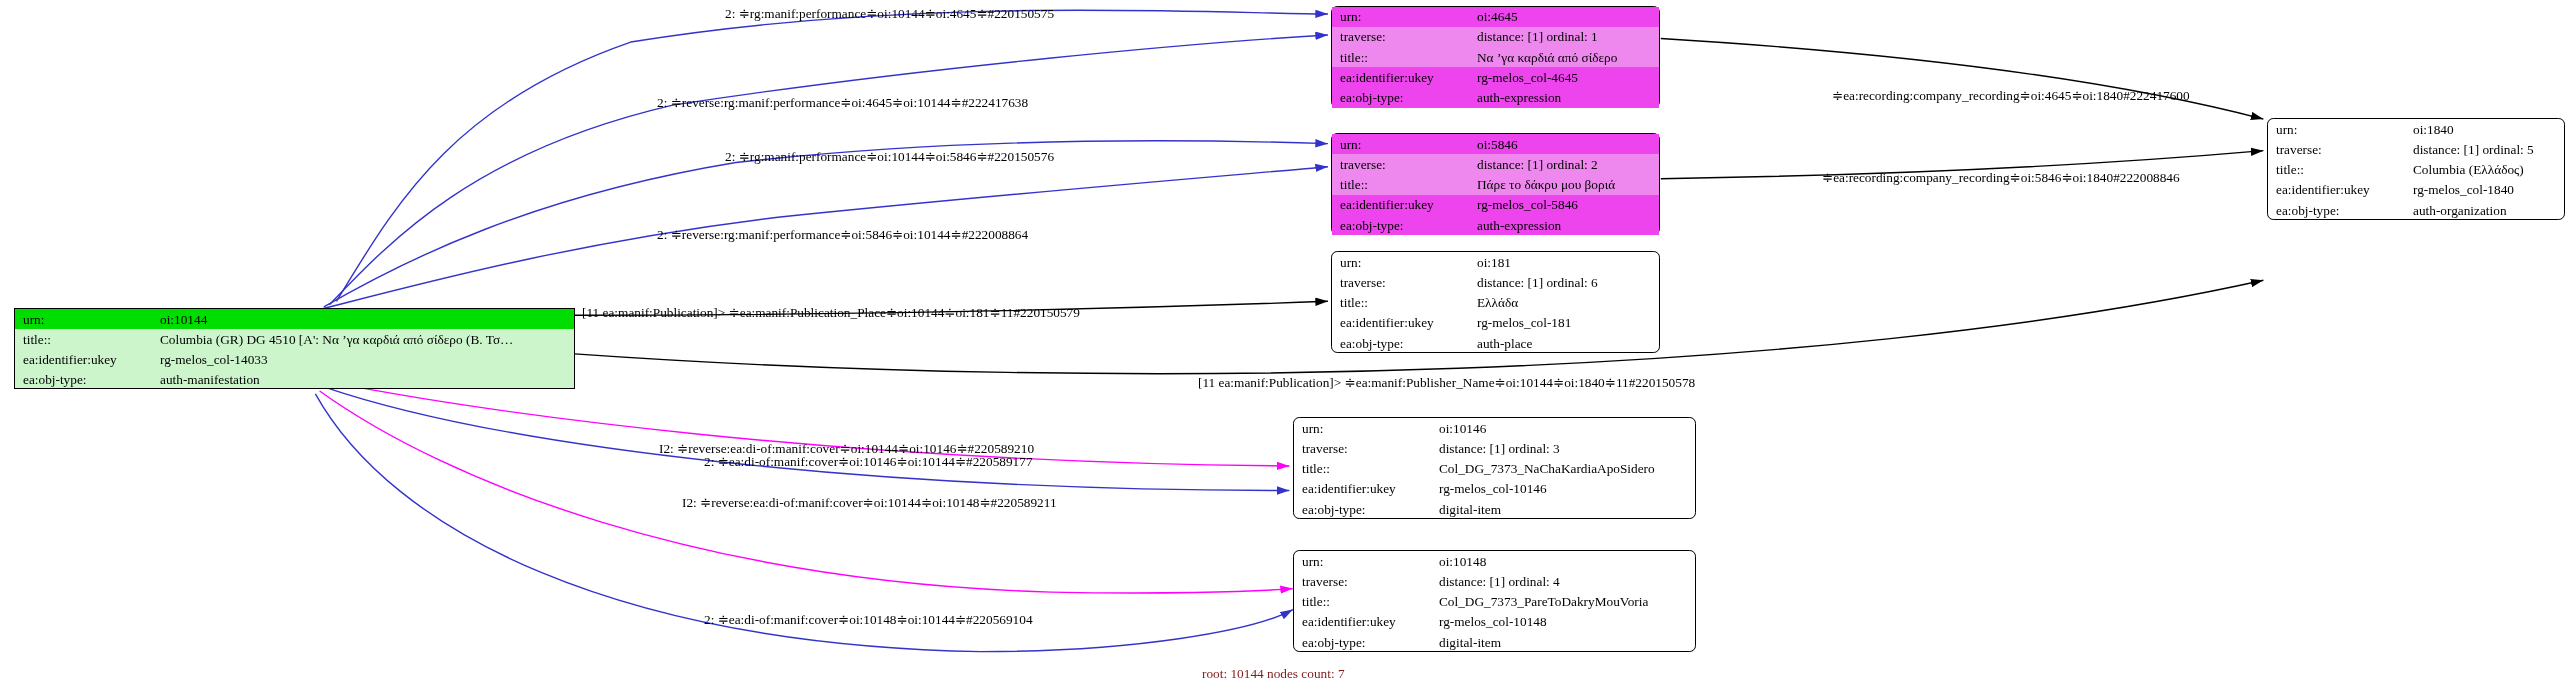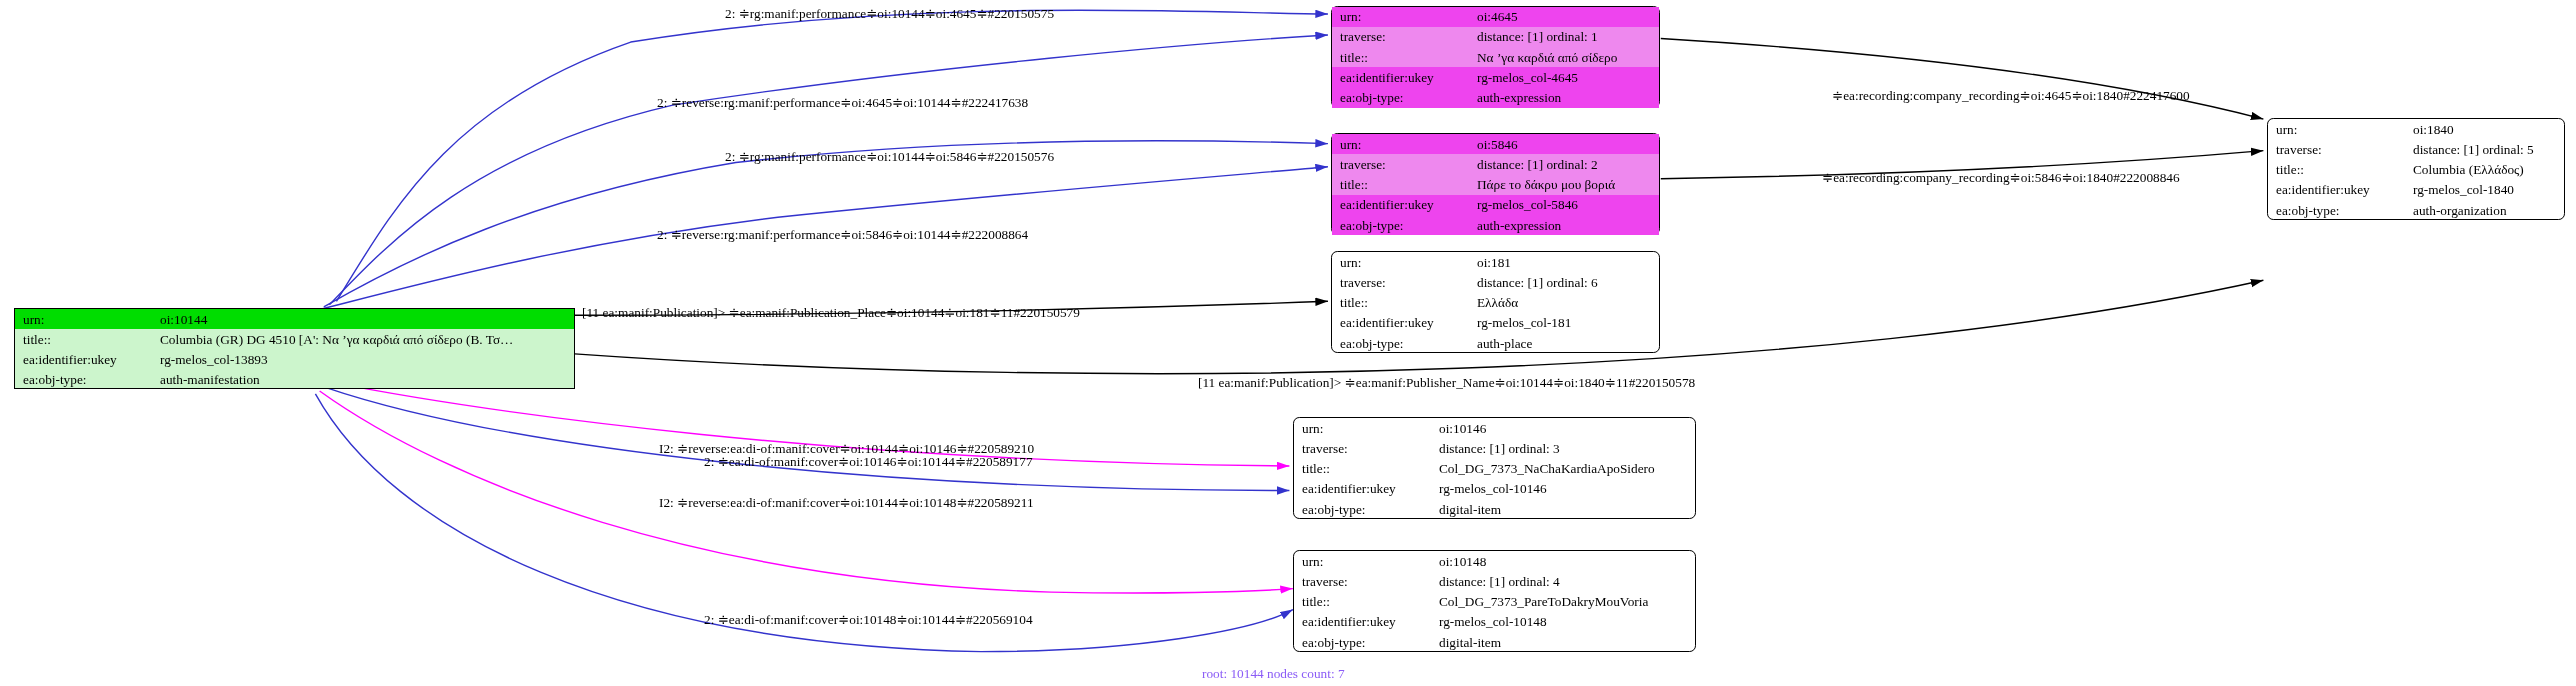--- a/index.html
+++ b/index.html
@@ -61,21 +61,21 @@
   .edge-label {
     position: absolute;
     font-size: 13.3px;
     color: #000000;
     white-space: nowrap;
     font-family: "Liberation Serif", serif;
   }
   .footer-label {
     position: absolute;
     font-size: 13.3px;
-    color: #8b5cf6;
+    color: #7f1d1d;
     white-space: nowrap;
   }
 </style>
 </head>
 <body>
 
 <div id="canvas">
 
   <svg class="edges" viewBox="0 0 3676 979">
     <defs>
@@ -121,21 +121,21 @@
           <tr class="hl-green">
         <td class="key">urn:</td>
         <td class="val">oi:10144</td>
       </tr>
       <tr>
         <td class="key">title::</td>
         <td class="val">Columbia (GR) DG 4510 [A': Να ’γα καρδιά από σίδερο (Β. Τσ…</td>
       </tr>
       <tr>
         <td class="key">ea:identifier:ukey</td>
-        <td class="val">rg-melos_col-13893</td>
+        <td class="val">rg-melos_col-14033</td>
       </tr>
       <tr>
         <td class="key">ea:obj-type:</td>
         <td class="val">auth-manifestation</td>
       </tr>
     </tbody>
       </table>
   </div>
 
   <div class="node rounded magentabox" style="left:1331px; top:5.6px; width:329px; height:102px;">
@@ -303,19 +303,19 @@
   <div class="edge-label" style="left:725px; top:5.6px;">2: ≑rg:manif:performance≑oi:10144≑oi:4645≑#220150575</div>
   <div class="edge-label" style="left:657px; top:95px;">2: ≑reverse:rg:manif:performance≑oi:4645≑oi:10144≑#222417638</div>
   <div class="edge-label" style="left:725px; top:149px;">2: ≑rg:manif:performance≑oi:10144≑oi:5846≑#220150576</div>
   <div class="edge-label" style="left:657px; top:203px;margin-top:24px;">2: ≑reverse:rg:manif:performance≑oi:5846≑oi:10144≑#222008864</div>
   <div class="edge-label" style="left:582px; top:305px;">[11 ea:manif:Publication]&gt; ≑ea:manif:Publication_Place≑oi:10144≑oi:181≑11#220150579</div>
   <div class="edge-label" style="left:1198px; top:375px;">[11 ea:manif:Publication]&gt; ≑ea:manif:Publisher_Name≑oi:10144≑oi:1840≑11#220150578</div>
   <div class="edge-label" style="left:1832px; top:88px;">≑ea:recording:company_recording≑oi:4645≑oi:1840#222417600</div>
   <div class="edge-label" style="left:1822px; top:170px;">≑ea:recording:company_recording≑oi:5846≑oi:1840#222008846</div>
   <div class="edge-label" style="left:659px; top:406px;margin-top:35px;">I2: ≑reverse:ea:di-of:manif:cover≑oi:10144≑oi:10146≑#220589210</div>
   <div class="edge-label" style="left:704px; top:454px;">2: ≑ea:di-of:manif:cover≑oi:10146≑oi:10144≑#220589177</div>
-  <div class="edge-label" style="left:659px; top:495px;">I2: ≑reverse:ea:di-of:manif:cover≑oi:10144≑oi:10148≑#220589211</div>
+  <div class="edge-label" style="left:682px; top:495px;">I2: ≑reverse:ea:di-of:manif:cover≑oi:10144≑oi:10148≑#220589211</div>
   <div class="edge-label" style="left:704px; top:580px;margin-top:32px;">2: ≑ea:di-of:manif:cover≑oi:10148≑oi:10144≑#220569104</div>
 
   <div class="footer-label" style="left:1202px; top:666px;">root: 10144 nodes count: 7</div>
 
 </div>
 
 
 </body></html>

